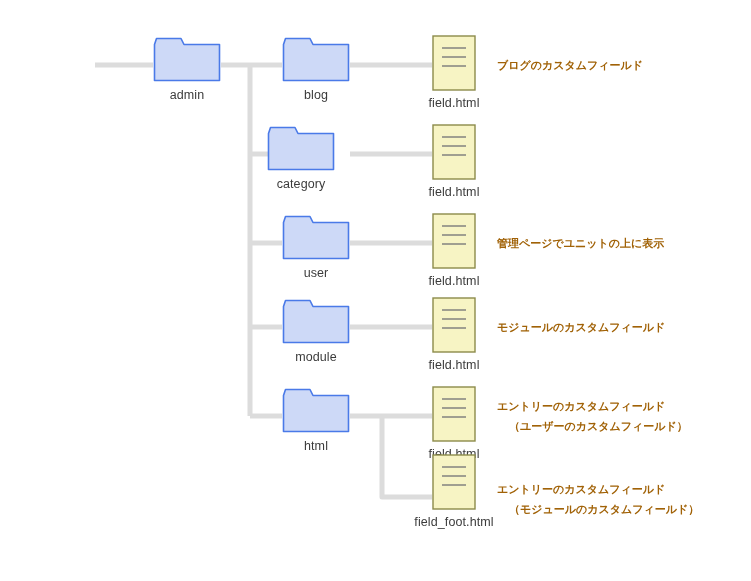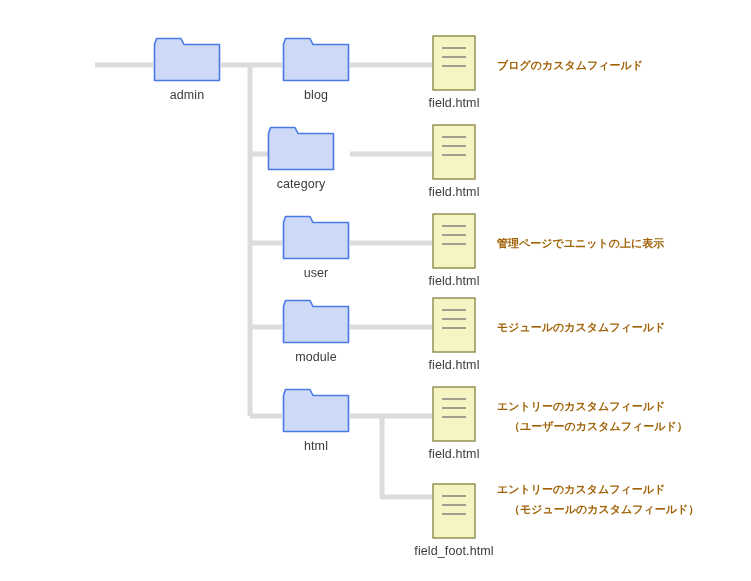--- a/index.html
+++ b/index.html
@@ -236,21 +236,21 @@
       </svg>
     </div>
     <span class="caption">field.html</span>
   </div>
 
   <div class="annot" style="left:497px; top:396px;">
     <span class="l1">エントリーのカスタムフィールド</span>
     <span class="l2">（ユーザーのカスタムフィールド）</span>
   </div>
 
-  <div class="node" style="left:432px; top:483px;">
+  <div class="node" style="left:432px; top:454px;">
     <div class="file">
       <svg width="44" height="56" viewBox="0 0 44 56" aria-hidden="true">
         <rect x="1" y="1" width="42" height="54" fill="#f7f4c4" stroke="#8c8b4a" stroke-width="1.4"></rect>
         <g stroke="#7a7a7a" stroke-width="1.4" stroke-linecap="butt">
           <line x1="10" y1="13" x2="34" y2="13"></line>
           <line x1="10" y1="22" x2="34" y2="22"></line>
           <line x1="10" y1="31" x2="34" y2="31"></line>
         </g>
       </svg>
     </div>

